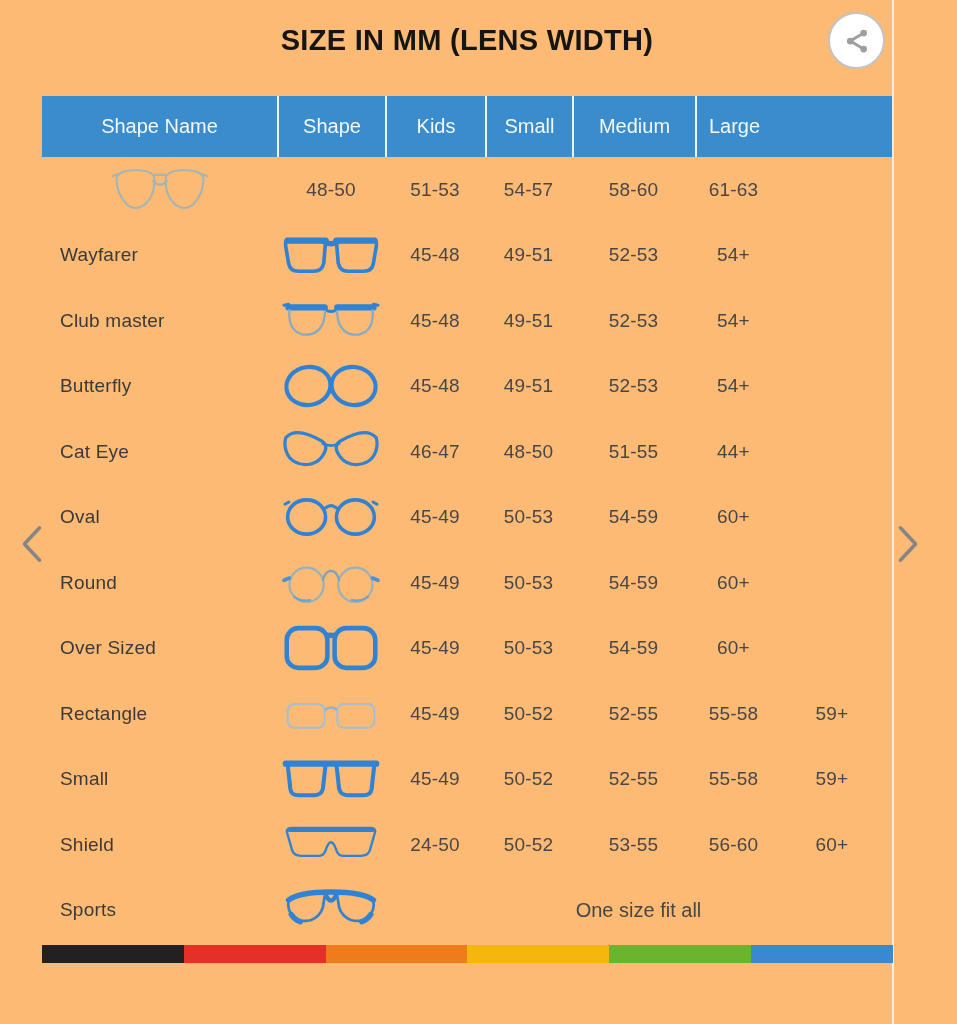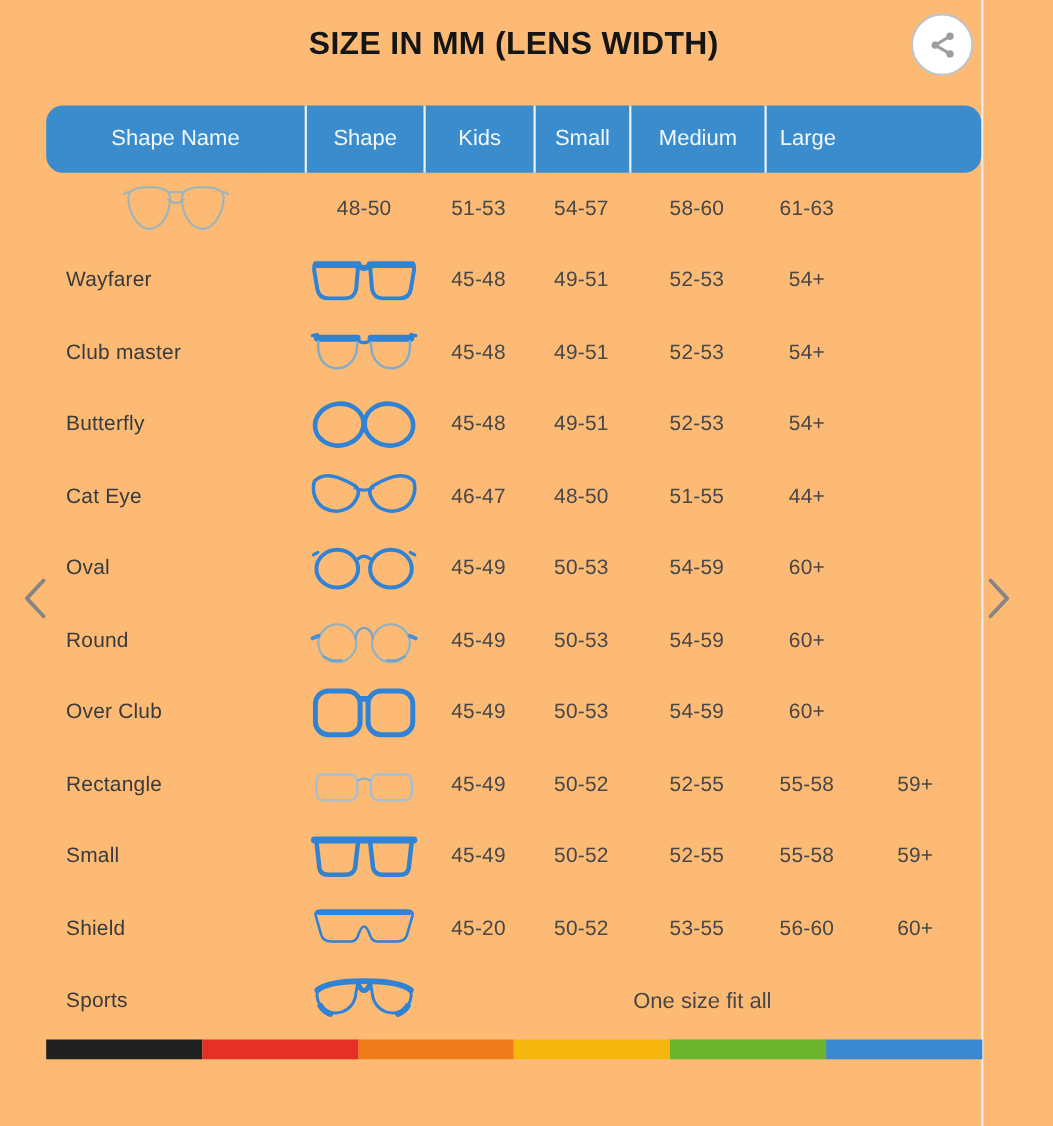--- a/index.html
+++ b/index.html
@@ -9,21 +9,21 @@
   .right-edge{position:absolute;left:892px;top:0;width:2px;height:1024px;background:#ececec;z-index:0;}
 
   .title{position:absolute;left:42px;top:24px;width:850px;text-align:center;
          font-size:29px;font-weight:bold;color:#151515;letter-spacing:.3px;z-index:2;}
 
   .share-btn{position:absolute;left:828px;top:12px;width:57px;height:57px;border-radius:50%;
              background:#fff;border:2.5px solid #c3c3c3;display:flex;align-items:center;
              justify-content:center;cursor:pointer;padding:0;z-index:3;}
 
   .table{position:absolute;left:42px;top:96px;width:850px;z-index:1;}
-  .thead,.tr{display:grid;grid-template-columns:235px 108px 100px 87px 123px 77px 120px;border-radius:15px;}
+  .thead,.tr{display:grid;grid-template-columns:235px 108px 100px 87px 123px 77px 120px;}
   .thead{height:61px;background:#3b8ccd;}
   .th{height:100%;display:flex;align-items:center;justify-content:center;
       color:#f2f8fc;font-size:20px;}
   .th + .th{border-left:2px solid rgba(255,255,255,.9);}
   .tr{height:65.5px;align-items:center;}
   .td{text-align:center;font-size:19px;color:#474747;letter-spacing:.2px;}
   .td.name{text-align:left;padding-left:18px;color:#3a3a3a;}
   .td.shape{display:flex;justify-content:center;align-items:center;}
   .glasses{width:100px;height:56px;display:block;}
   .span-cell{grid-column:3/8;text-align:center;font-size:20px;color:#474747;}
@@ -199,21 +199,21 @@
         </svg>
       </div>
       <div class="td">45-49</div>
       <div class="td">50-53</div>
       <div class="td">54-59</div>
       <div class="td">60+</div>
       <div class="td"></div>
     </div>
 
     <div class="tr">
-      <div class="td name">Over Club</div>
+      <div class="td name">Over Sized</div>
       <div class="td shape">
         <svg class="glasses" viewBox="0 0 110 62">
           <g fill="none" stroke="#2f82d4">
             <rect x="6" y="9" width="45" height="44" rx="13" stroke-width="5"></rect>
             <rect x="59" y="9" width="45" height="44" rx="13" stroke-width="5"></rect>
             <path d="M50,17 L60,17" stroke-width="6"></path>
           </g>
         </svg>
       </div>
       <div class="td">45-49</div>
@@ -262,21 +262,21 @@
     <div class="tr">
       <div class="td name">Shield</div>
       <div class="td shape">
         <svg class="glasses" viewBox="0 0 110 62">
           <g fill="none" stroke="#2f82d4" stroke-linejoin="round" stroke-linecap="round">
             <path stroke-width="5" d="M9,14 L101,14"></path>
             <path stroke-width="2.6" d="M6,16 Q6,12 12,12 L98,12 Q104,12 104,16 L98,37 Q96,43 88,43 L68,43 Q63,43 61,37 Q58,28 55,28 Q52,28 49,37 Q47,43 42,43 L22,43 Q14,43 12,37 Z"></path>
           </g>
         </svg>
       </div>
-      <div class="td">45-20</div>
+      <div class="td">24-50</div>
       <div class="td">50-52</div>
       <div class="td">53-55</div>
       <div class="td">56-60</div>
       <div class="td">60+</div>
     </div>
 
     <div class="tr">
       <div class="td name">Sports</div>
       <div class="td shape">
         <svg class="glasses" viewBox="0 0 110 62">

